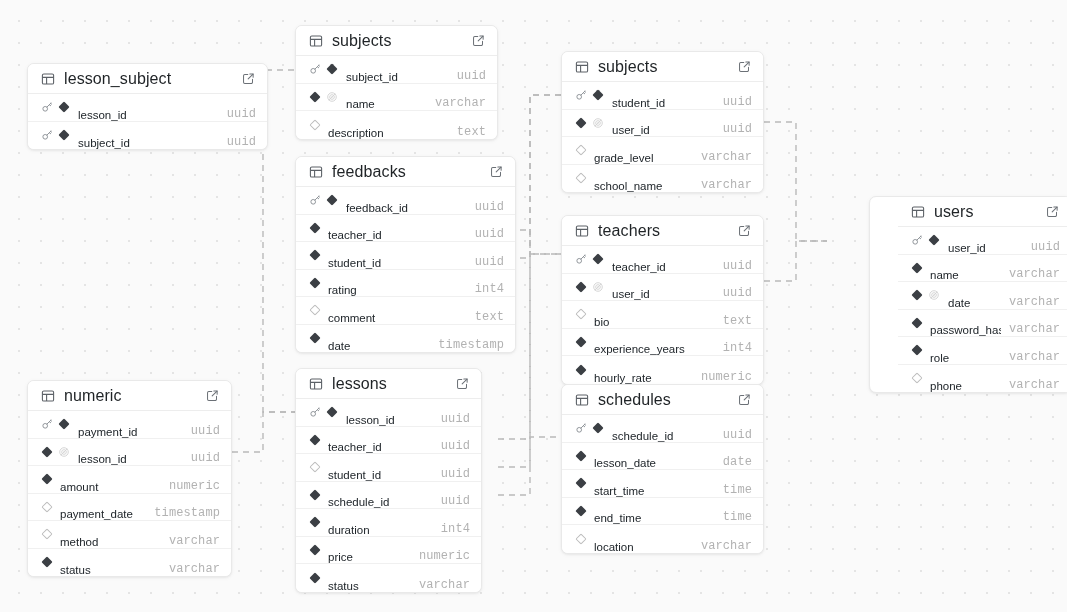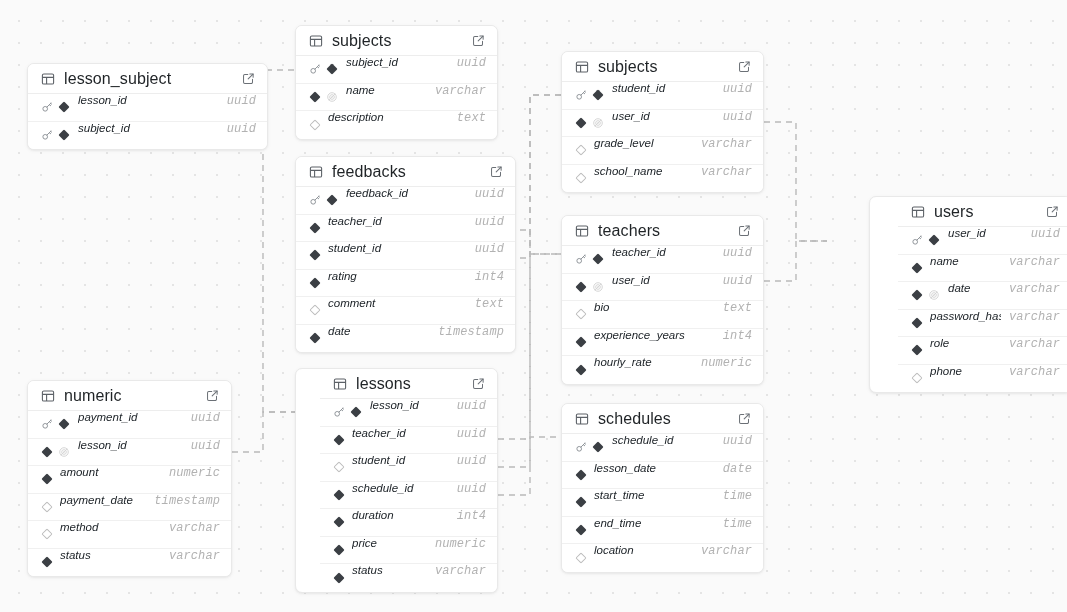--- a/index.html
+++ b/index.html
@@ -72,26 +72,25 @@
     width: 15px;
     height: 15px;
     display: flex;
     align-items: center;
     justify-content: center;
     cursor: pointer;
   }
 
   .field-row {
     display: flex;
-    align-items: flex-start;
+    align-items: flex-end;
     height: 27.5px;
     padding: 0 11px 0 12px;
     border-bottom: 1px solid #f0f0f0;
     background: #ffffff;
-    font-style: italic;
   }
   .field-row:last-child { border-bottom: none; }
 
   .icon-slot {
     flex: 0 0 auto;
     display: flex;
     align-items: center;
     height: 100%;
     width: 38px;
   }
@@ -353,21 +352,21 @@
             <span class="icon-slot narrow">
               <span class="ic">
                 <span class="dia-fill"></span>
               </span>
             </span>
             <span class="field-name">date</span>
             <span class="field-type">timestamp</span>
           </div>
         </div>
   </div>
-      <div class="table-node" style="left: 295px; top: 368px; width: 203px; padding-left: 24px;">
+      <div class="table-node" style="left: 295px; top: 368px; width: 187px;">
     <div class="node-header">
       <span class="hdr-icon">
         <svg width="14" height="14" viewBox="0 0 16 16" fill="none">
           <rect x="1.6" y="2.2" width="12.8" height="11.6" rx="1.6" stroke="#5c6167" stroke-width="1.25"></rect>
           <path d="M1.6 6.1 H14.4" stroke="#5c6167" stroke-width="1.25"></path>
           <path d="M6.4 6.1 V13.8" stroke="#5c6167" stroke-width="1.25"></path>
         </svg>
       </span>
       <span class="node-title">lessons</span>
       <span class="open-btn">
@@ -691,21 +690,21 @@
             <span class="icon-slot narrow">
               <span class="ic">
                 <span class="dia-fill"></span>
               </span>
             </span>
             <span class="field-name">hourly_rate</span>
             <span class="field-type">numeric</span>
           </div>
         </div>
   </div>
-      <div class="table-node" style="left: 561px; top: 403px; width: 203px;">
+      <div class="table-node" style="left: 561px; top: 384px; width: 203px;">
     <div class="node-header">
       <span class="hdr-icon">
         <svg width="14" height="14" viewBox="0 0 16 16" fill="none">
           <rect x="1.6" y="2.2" width="12.8" height="11.6" rx="1.6" stroke="#5c6167" stroke-width="1.25"></rect>
           <path d="M1.6 6.1 H14.4" stroke="#5c6167" stroke-width="1.25"></path>
           <path d="M6.4 6.1 V13.8" stroke="#5c6167" stroke-width="1.25"></path>
         </svg>
       </span>
       <span class="node-title">schedules</span>
       <span class="open-btn">

